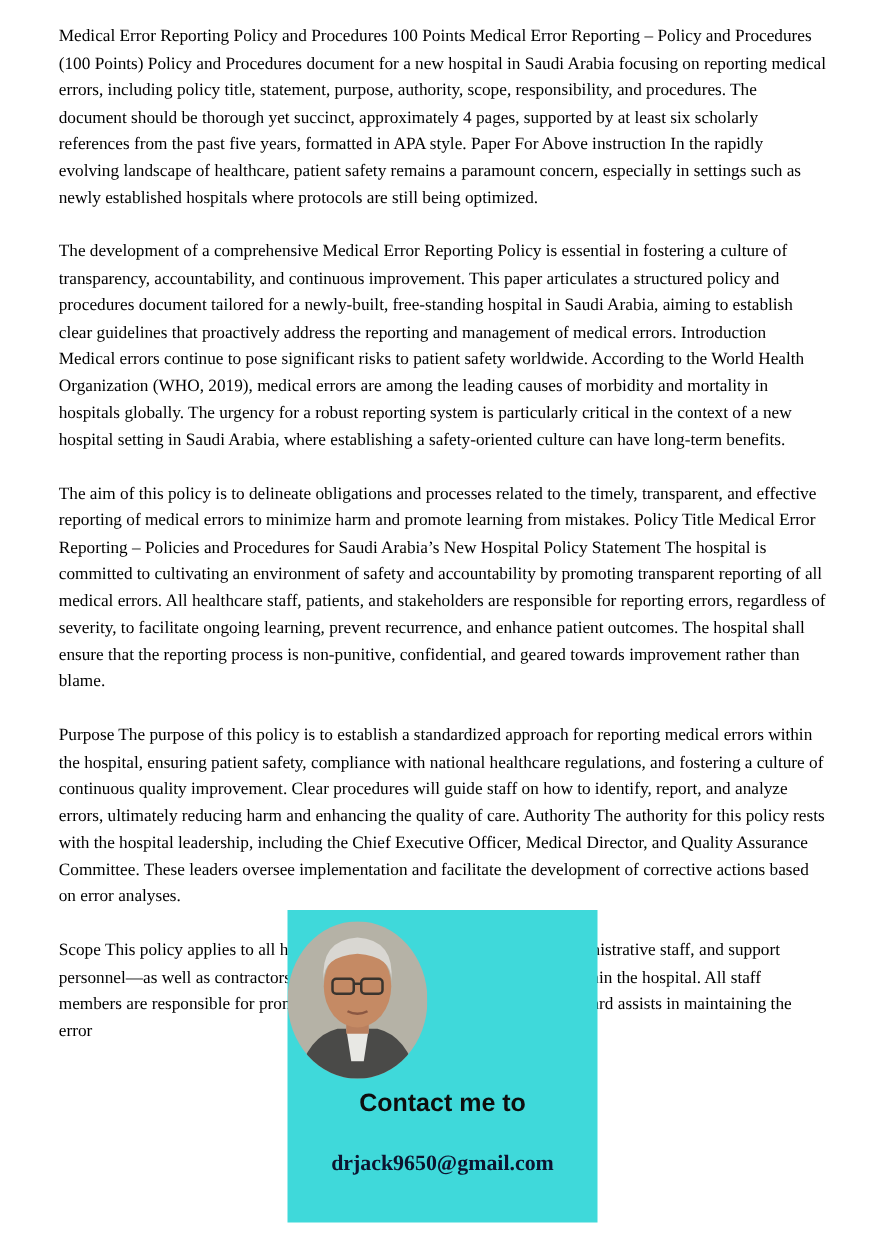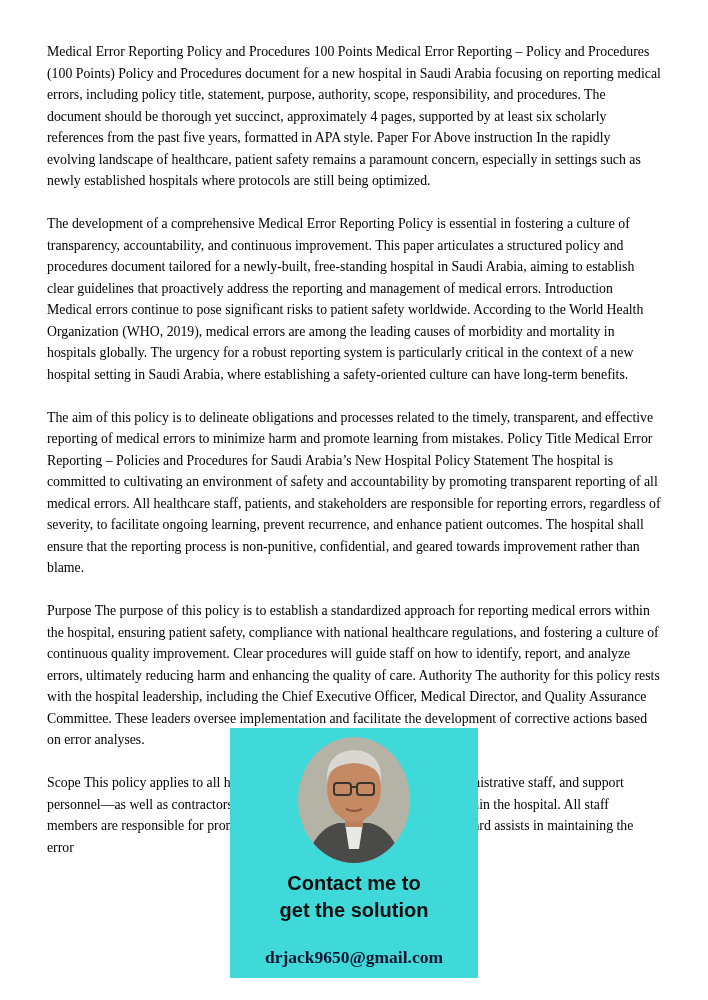--- a/index.html
+++ b/index.html
@@ -11,40 +11,39 @@
     position: relative;
     width: 708px;
     height: 1000px;
     background: #ffffff;
     overflow: hidden;
     font-family: "Liberation Serif", serif;
   }
   .doc-text {
     position: absolute;
     left: 47px;
-    top: 41px;
+    top: 18px;
     width: 614px;
     font-size: 13.8px;
     line-height: 21.5px;
     color: #000000;
     text-align: left;
   }
   .doc-text p {
     margin: 0 0 21.5px 0;
   }
   .overlay {
     position: absolute;
     left: 230px;
     top: 728px;
     width: 248px;
     height: 250px;
     background: #3fd9da;
     display: flex;
     flex-direction: column;
-    align-items: center;
     box-sizing: border-box;
   }
   .photo {
     width: 112px;
     height: 126px;
     border-radius: 50%;
     overflow: hidden;
     margin-top: 9px;
     flex: 0 0 auto;
   }
@@ -89,18 +88,17 @@
         <ellipse cx="56" cy="52" rx="27" ry="33" fill="#c58a64"></ellipse>
         <path d="M29 48 Q26 15 56 13 Q86 15 83 48 Q84 28 56 26 Q28 28 29 48 Z" fill="#d9d7d2"></path>
         <rect x="36" y="46" width="17" height="12" rx="3" fill="none" stroke="#3a342e" stroke-width="2"></rect>
         <rect x="59" y="46" width="17" height="12" rx="3" fill="none" stroke="#3a342e" stroke-width="2"></rect>
         <line x1="53" y1="50" x2="59" y2="50" stroke="#3a342e" stroke-width="2"></line>
         <path d="M48 72 Q56 76 64 72" stroke="#8a5742" stroke-width="2" fill="none"></path>
       </svg>
     </div>
     <div class="contact-text">
       <span>Contact me to</span><br>
-      <span>get the solution</span>
     </div>
     <div class="email">drjack9650@gmail.com</div>
   </div>
 
 </div>
 
 </body></html>

